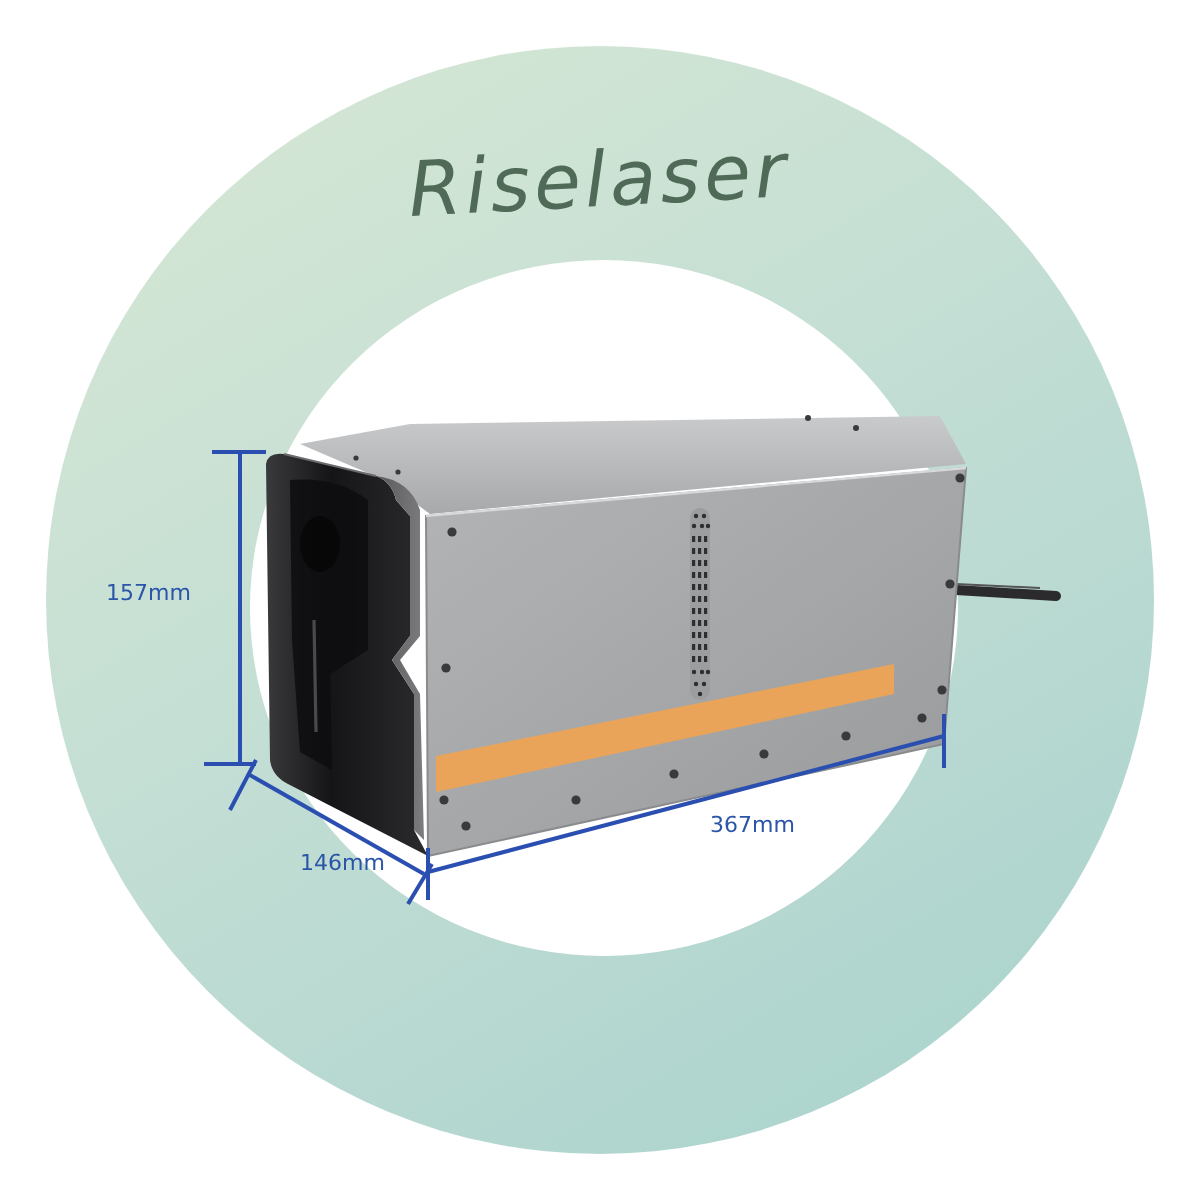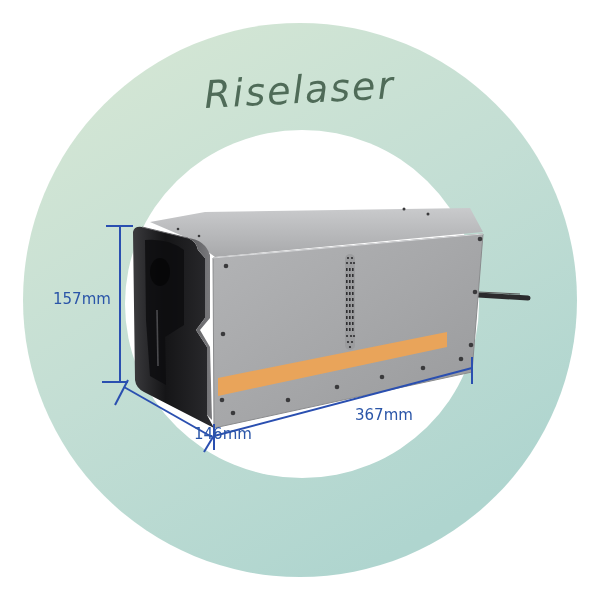--- a/index.html
+++ b/index.html
@@ -5,24 +5,24 @@
     html, body { margin: 0; padding: 0; background: #ffffff; }
     body { width: 600px; height: 600px; position: relative; overflow: hidden; font-family: "DejaVu Sans", sans-serif; }
     .stage { position: absolute; left: 0; top: 0; width: 600px; height: 600px; }
     .brand {
       position: absolute; left: 0; top: 68px; width: 600px; text-align: center;
       font-family: "DejaVu Sans", sans-serif; font-size: 38px; letter-spacing: 2px;
       color: #4f6b58; transform: rotate(-3deg); transform-origin: 300px 30px;
       font-style: italic; font-weight: normal;
     }
     .dim-label {
-      position: absolute; font-family: "DejaVu Sans", sans-serif; font-size: 15px; color: #2a55a8;
+      position: absolute; font-family: "DejaVu Sans", sans-serif; font-size: 11px; color: #2a55a8;
     }
     .dim-157 { left: 53px; top: 290px; }
-    .dim-146 { left: 150px; top: 425px; margin-left: 44px; }
+    .dim-146 { left: 150px; top: 425px; }
     .dim-367 { left: 355px; top: 406px; text-align: center; }
   </style>
 </head>
 <body>
 
 <div class="stage">
   <svg width="600" height="600" viewBox="0 0 600 600">
     <defs>
       <linearGradient id="ringGrad" x1="0" y1="0" x2="0.6" y2="1">
         <stop offset="0" stop-color="#d8e8d4"></stop>

